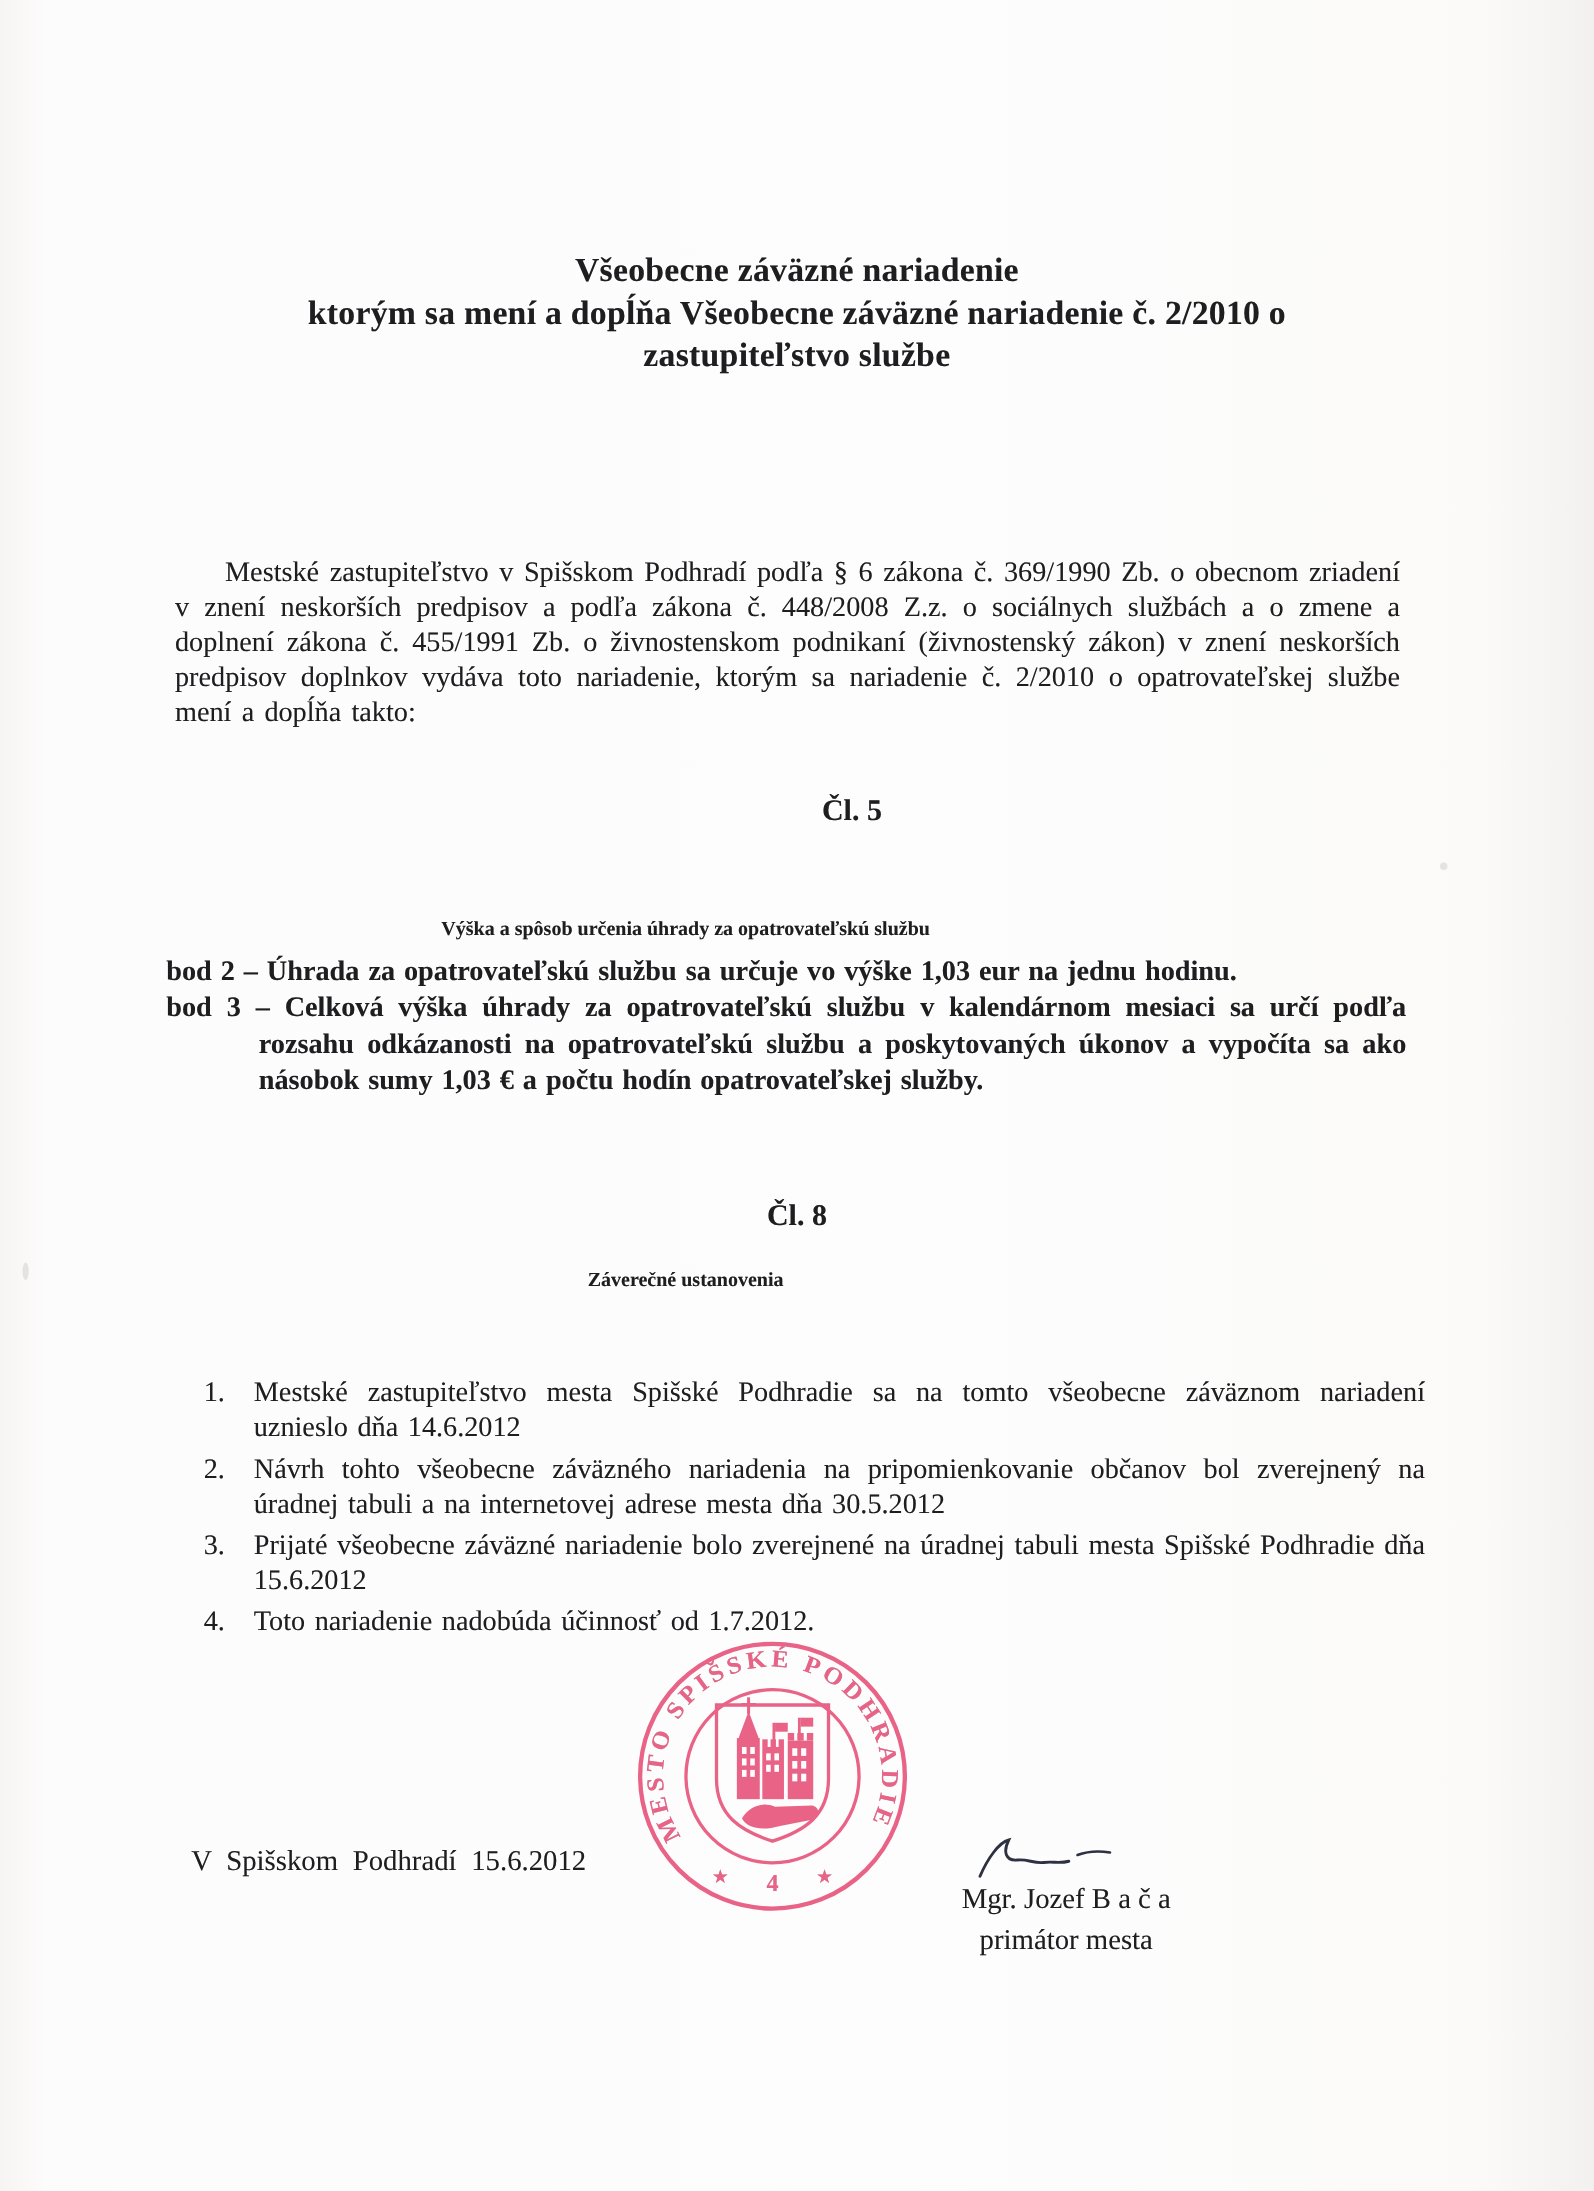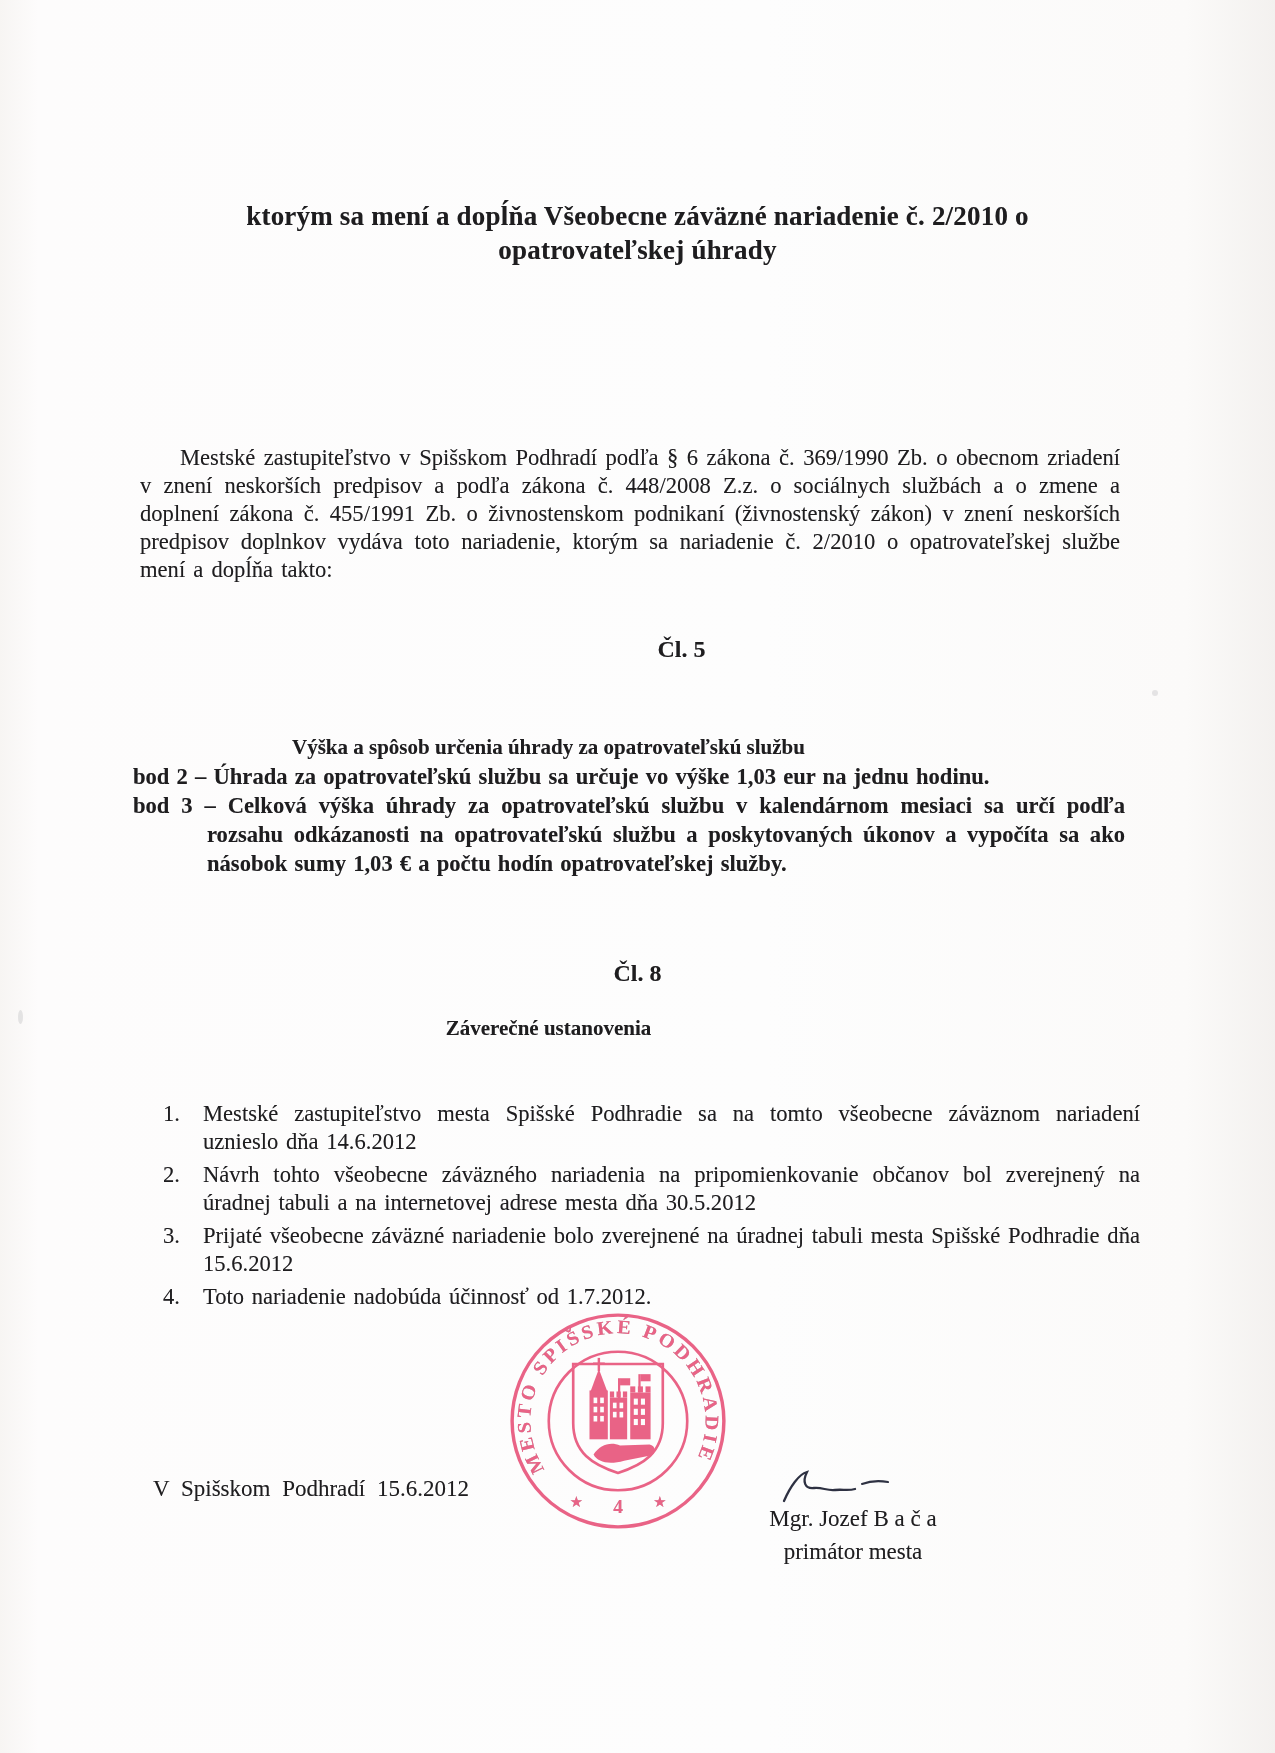--- a/index.html
+++ b/index.html
@@ -21,21 +21,21 @@
   }
   .intro{
     position:absolute;top:444px;left:140px;width:980px;margin:0;
     font-size:22.6px;line-height:28px;text-align:justify;text-indent:40px;
     word-spacing:2.5px;
   }
   .cl{position:absolute;left:0;width:1275px;margin:0;text-align:center;
       font-size:24px;font-weight:bold;}
   .cl5{top:636px;padding-left:44px;} .cl8{top:960px;}
   .sub{position:absolute;left:0;width:1097px;margin:0;text-align:center;
-      font-size:21px;font-weight:bold;}
+      font-size:16px;font-weight:bold;}
   .sub5{top:735px;} .sub8{top:1016px;}
   .bods{
     position:absolute;top:762px;left:133px;width:992px;
     font-size:22.6px;line-height:29px;font-weight:bold;
   }
   .bod{margin:0;padding-left:74px;text-indent:-74px;text-align:justify;word-spacing:1.5px;}
   .flist{
     position:absolute;top:1100px;left:163px;width:977px;
     font-size:22.6px;line-height:28px;
   }
@@ -54,22 +54,23 @@
   .stamp .snum{fill:#e8587e;font-size:19px;font-weight:bold;font-family:"Liberation Serif",serif;}
   .sign-svg{position:absolute;top:1461px;left:776px;width:122px;height:48px;}
   .speck{position:absolute;border-radius:50%;background:rgba(110,110,118,.16);}
 </style>
 </head>
 <body>
 
 <div class="paper">
 
   <header class="title-block">
+    <div>Všeobecne záväzné nariadenie</div>
     <div>ktorým sa mení a dopĺňa Všeobecne záväzné nariadenie č. 2/2010 o</div>
-    <div>opatrovateľskej úhrady</div>
+    <div>zastupiteľstvo službe</div>
   </header>
 
   <p class="intro">Mestské zastupiteľstvo v Spišskom Podhradí podľa § 6 zákona č. 369/1990 Zb. o obecnom zriadení v znení neskorších predpisov a podľa zákona č. 448/2008 Z.z. o sociálnych službách a o zmene a doplnení zákona č. 455/1991 Zb. o živnostenskom podnikaní (živnostenský zákon) v znení neskorších predpisov doplnkov vydáva toto nariadenie, ktorým sa nariadenie č. 2/2010 o opatrovateľskej službe mení a dopĺňa takto:</p>
 
   <h2 class="cl cl5">Čl. 5</h2>
   <h3 class="sub sub5">Výška a spôsob určenia úhrady za opatrovateľskú službu</h3>
 
   <div class="bods">
     <p class="bod"><span>bod 2 –</span> <span>Úhrada za opatrovateľskú službu sa určuje vo výške 1,03 eur na jednu hodinu.</span></p>
     <p class="bod"><span>bod 3 –</span> <span>Celková výška úhrady za opatrovateľskú službu v kalendárnom mesiaci sa určí podľa rozsahu odkázanosti na opatrovateľskú službu a poskytovaných úkonov a vypočíta sa ako násobok sumy 1,03 € a počtu hodín opatrovateľskej služby.</span></p>

